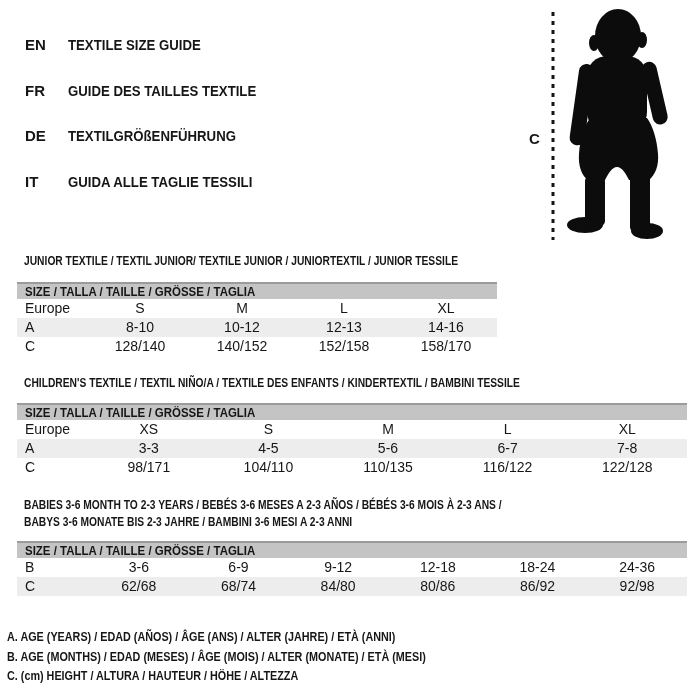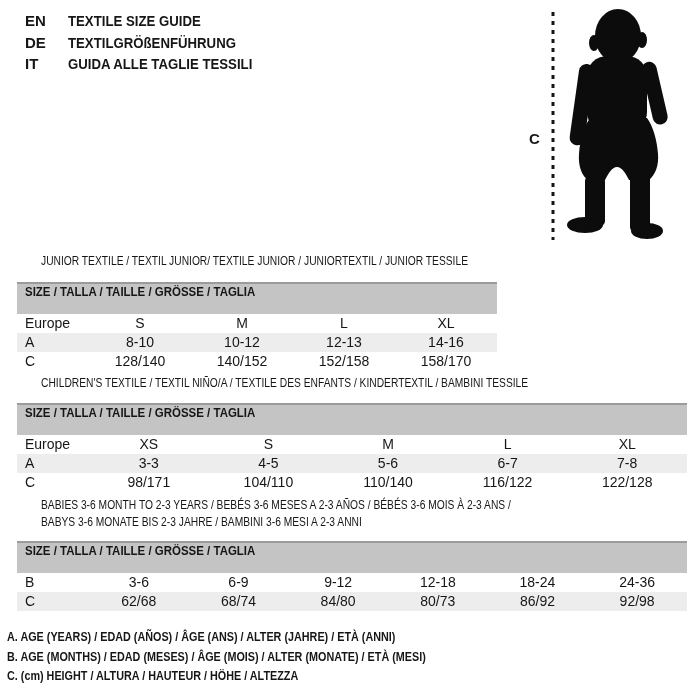--- a/index.html
+++ b/index.html
@@ -17,61 +17,65 @@
 
   
   .cx76,.cx80,.cx85,.cx88{ display:inline-block; transform-origin:0 50%; white-space:nowrap; }
   .cx76{ transform:scaleX(.76); }
   .cx80{ transform:scaleX(.80); }
   .cx85{ transform:scaleX(.85); }
   .cx88{ transform:scaleX(.88); }
 
   
   .langs{ left:25px; top:12px; }
-  .lang-row{ display:flex; align-items:baseline; height:21.5px; font-size:15px; font-weight:700; }
+  .lang-row{ display:flex; align-items:baseline; height:21.5px; font-size:15px; font-weight:700;margin-top:24px; }
   .lang-code{ width:43px; }
 
   
   #figure{ left:523px; top:6px; }
   #figure .fig-label{ font-family:"Liberation Sans", sans-serif; font-size:15px; font-weight:700; fill:var(--text); }
   #figure .measure{ stroke:var(--text); stroke-width:3; stroke-dasharray:4 5; }
   #figure .sil{ fill:var(--sil); }
 
   
   .sect{ position:absolute; left:17px; }
   #sect-0{ top:252px; width:480px; }
   #sect-1{ top:374px; width:670px; }
   #sect-2{ top:496px; width:670px; }
-  .sect-title{ margin-left:24px; font-size:13.5px; font-weight:400; line-height:17px; }
+  .sect-title{ margin-left:7px; font-size:13.5px; font-weight:700; line-height:17px; }
   .tbl-wrap{ position:absolute; left:0; width:100%; }
   #sect-0 .tbl-wrap{ top:30px; }
   #sect-1 .tbl-wrap{ top:29px; }
   #sect-2 .tbl-wrap{ top:45px; }
   .tbl-header{
-    height:32px; border-top:2px solid var(--bar-edge); background:var(--bar);
+    height:17px; border-top:2px solid var(--bar-edge); background:var(--bar);
     font-size:13.5px; font-weight:700; line-height:15px; padding-left:8px;
   }
   table.size-table{ border-collapse:collapse; table-layout:fixed; width:100%; }
   table.size-table th, table.size-table td{
     height:19px; padding:0; font-size:14px; font-weight:400; text-align:center; line-height:19px;
   }
   table.size-table th.lbl{ width:72px; text-align:left; padding-left:8px; }
   table.size-table tr.stripe{ background:var(--stripe); }
 
   
   .legend{ left:7px; top:627px; }
   .lg-line{ height:19.5px; font-size:13.5px; font-weight:700; line-height:19.5px; }
 </style>
 </head>
 <body>
 
 <div id="langs" class="abs langs">
     <div class="lang-row">
       <span class="lang-code">EN</span>
       <span class="cx88">TEXTILE SIZE GUIDE</span>
+    </div>
+    <div class="lang-row">
+      <span class="lang-code">FR</span>
+      <span class="cx88">GUIDE DES TAILLES TEXTILE</span>
     </div>
     <div class="lang-row">
       <span class="lang-code">DE</span>
       <span class="cx88">TEXTILGRÖßENFÜHRUNG</span>
     </div>
     <div class="lang-row">
       <span class="lang-code">IT</span>
       <span class="cx88">GUIDA ALLE TAGLIE TESSILI</span>
     </div>
   </div>
@@ -153,21 +157,21 @@
             <td>3-3</td>
             <td>4-5</td>
             <td>5-6</td>
             <td>6-7</td>
             <td>7-8</td>
           </tr>
           <tr>
             <th class="lbl">C</th>
             <td>98/171</td>
             <td>104/110</td>
-            <td>110/140</td>
+            <td>110/135</td>
             <td>116/122</td>
             <td>122/128</td>
           </tr>
         </tbody>
       </table>
   </div>
 </div>
 
 <div id="sect-2" class="sect">
   <div class="sect-title">
@@ -187,21 +191,21 @@
             <td>9-12</td>
             <td>12-18</td>
             <td>18-24</td>
             <td>24-36</td>
           </tr>
           <tr class="stripe">
             <th class="lbl">C</th>
             <td>62/68</td>
             <td>68/74</td>
             <td>84/80</td>
-            <td>80/73</td>
+            <td>80/86</td>
             <td>86/92</td>
             <td>92/98</td>
           </tr>
         </tbody>
       </table>
   </div>
 </div>
 
 <div id="legend" class="abs legend">
     <div class="lg-line"><span class="cx80">A. AGE (YEARS) / EDAD (AÑOS) / ÂGE (ANS) / ALTER (JAHRE) / ETÀ (ANNI)</span></div>

